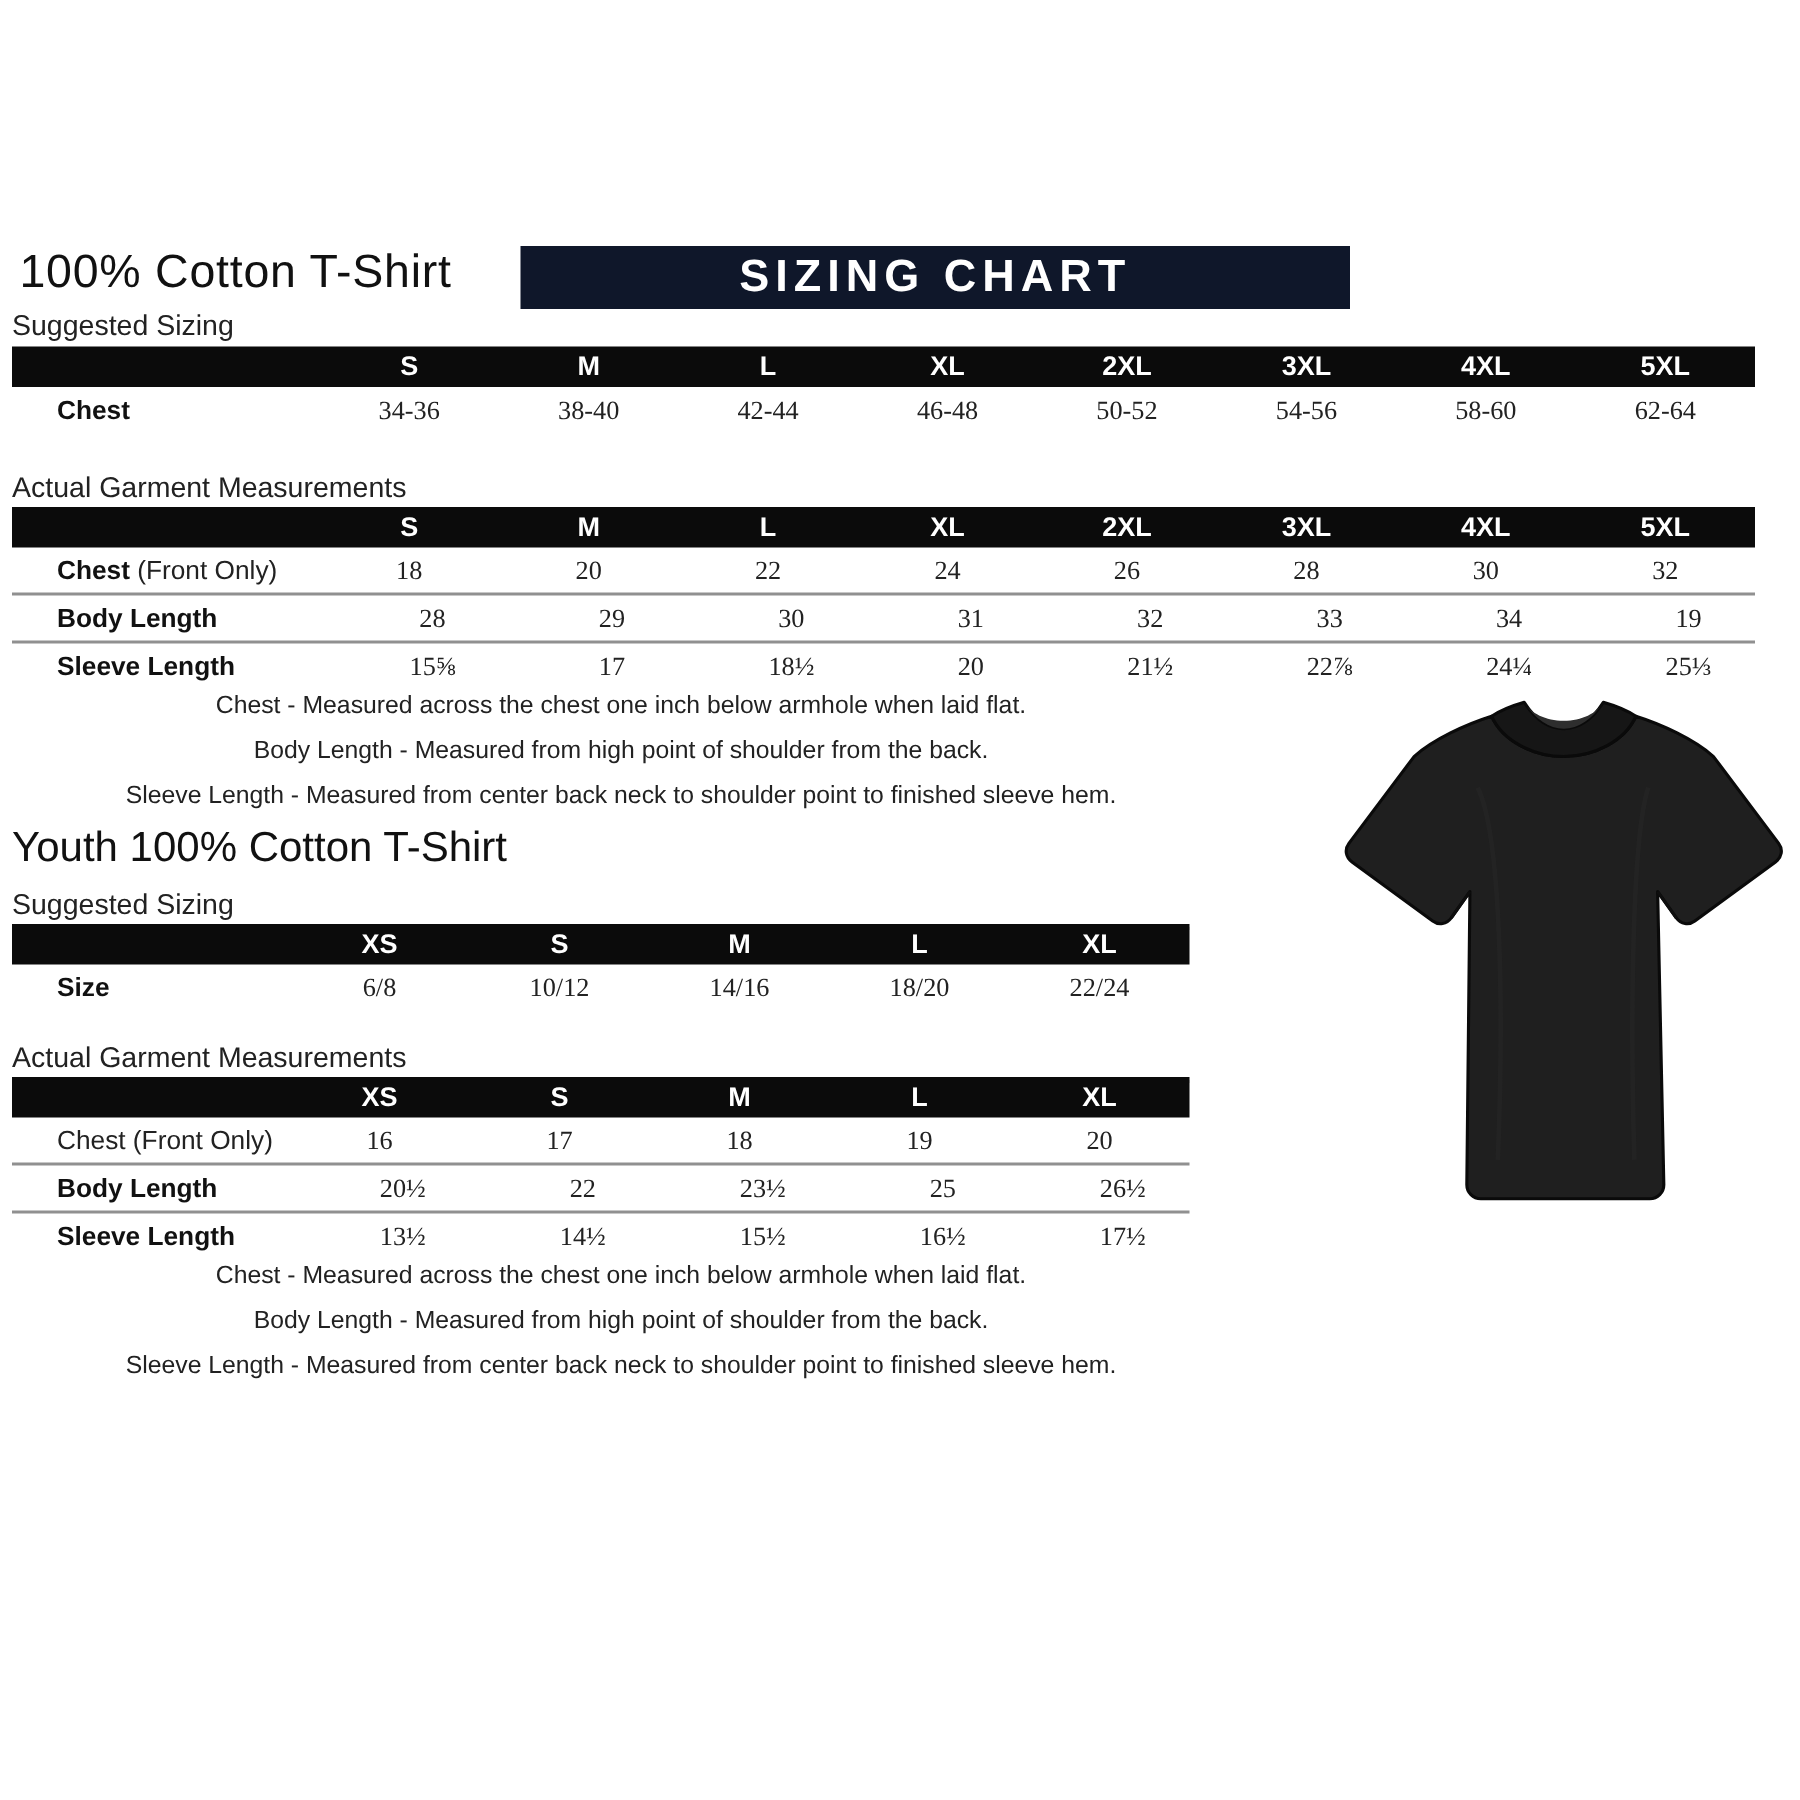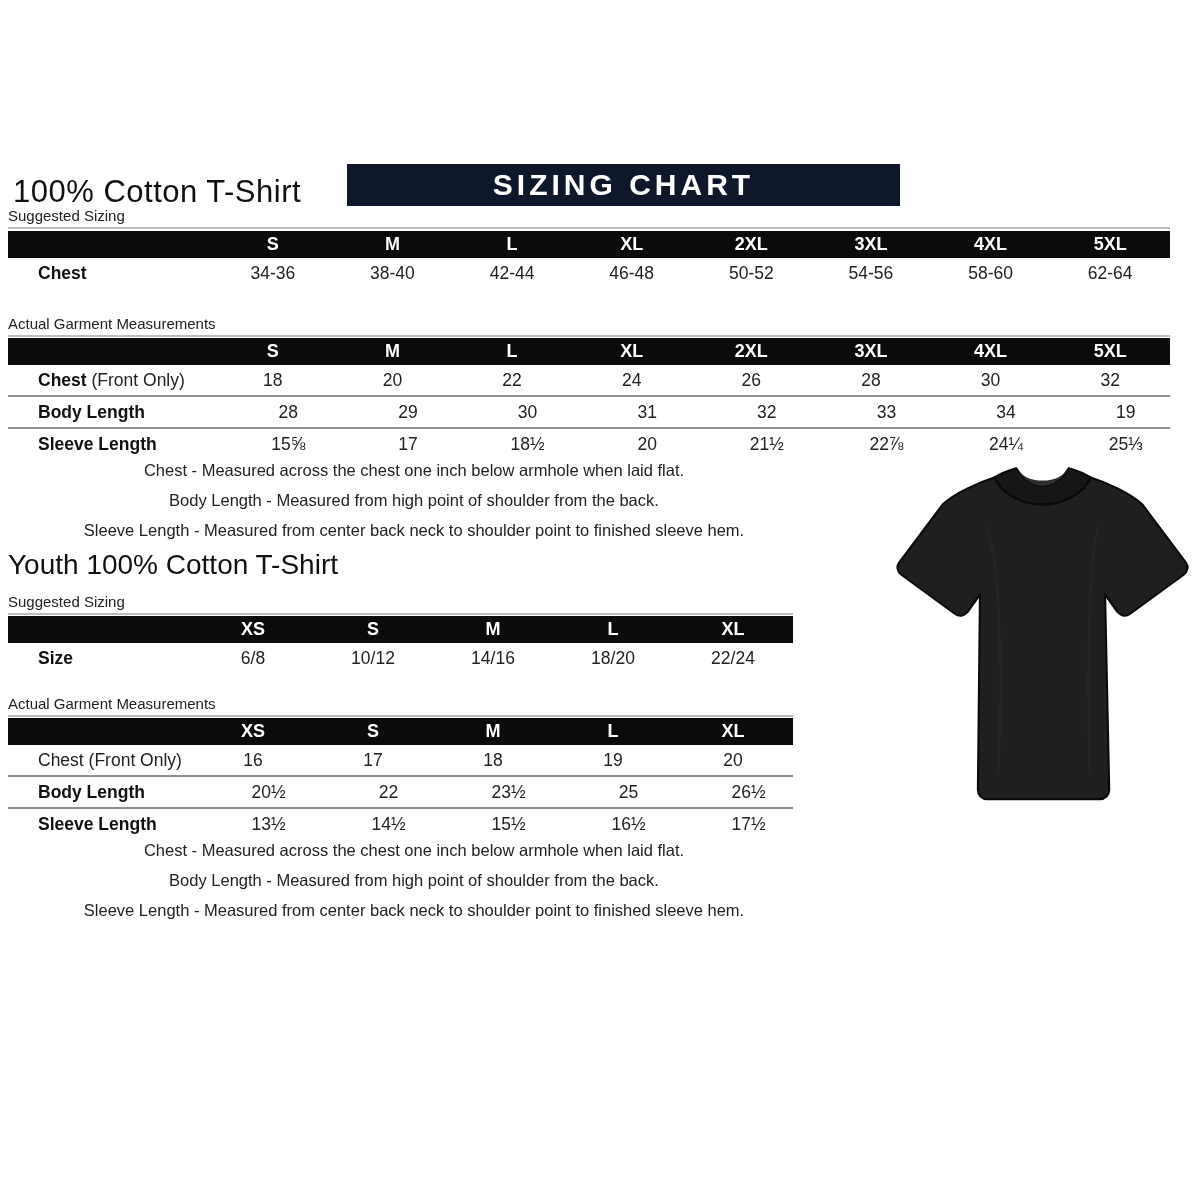--- a/index.html
+++ b/index.html
@@ -1,44 +1,44 @@
 <!DOCTYPE html>
 <html><head>
 <meta charset="utf-8">
 <style>
   html,body{margin:0;padding:0;background:#fff;}
   .canvas{
     position:relative;width:1200px;height:1200px;background:#ffffff;
     font-family:"Liberation Sans","DejaVu Sans",sans-serif;color:#1a1a1a;overflow:hidden;
   }
   .main-title{
-    position:absolute;left:13px;top:174px;font-size:31px;font-weight:500;
+    position:absolute;left:13px;top:163px;font-size:31px;font-weight:500;
     letter-spacing:0.5px;color:#111;
   }
   .banner{
     position:absolute;left:347px;top:164px;width:553px;height:42px;
     background:#0f172a;color:#ffffff;display:flex;align-items:center;justify-content:center;
     font-size:30px;font-weight:bold;letter-spacing:4px;
   }
   .youth-title{
     position:absolute;left:8px;top:549px;font-size:28px;font-weight:normal;color:#111;
   }
   .section-label{
-    position:absolute;font-size:15px;color:#222;
+    position:absolute;font-size:19px;color:#222;
     border-bottom:2px solid #bdbdbd;padding-bottom:3px;box-sizing:border-box;
   }
   .sztable{position:absolute;}
   .trow{display:grid;align-items:center;}
   .adult .trow{grid-template-columns:205px repeat(8,1fr);}
   .youth-t .trow{grid-template-columns:185px repeat(5,1fr);}
   .thead{background:#0b0b0b;color:#fff;height:27px;font-weight:bold;font-size:18px;}
   .th{text-align:center;}
   .tbody{height:30px;font-size:17.5px;color:#222;}
   .tbody + .tbody{border-top:2px solid #909090;gap:31px;}
-  .td{text-align:center;}
+  .td{text-align:center;font-family:Liberation Serif, serif;}
   .tlabel{padding-left:30px;text-align:left;}
   .lb{font-weight:bold;color:#111;}
   .ls{font-weight:normal;}
   .notes{position:absolute;font-size:16.5px;color:#222;}
   .note{margin-bottom:11px;text-align:center;}
   .tshirt-wrap{position:absolute;left:886px;top:463px;width:312px;height:362px;}
 </style>
 </head>
 <body>
 

